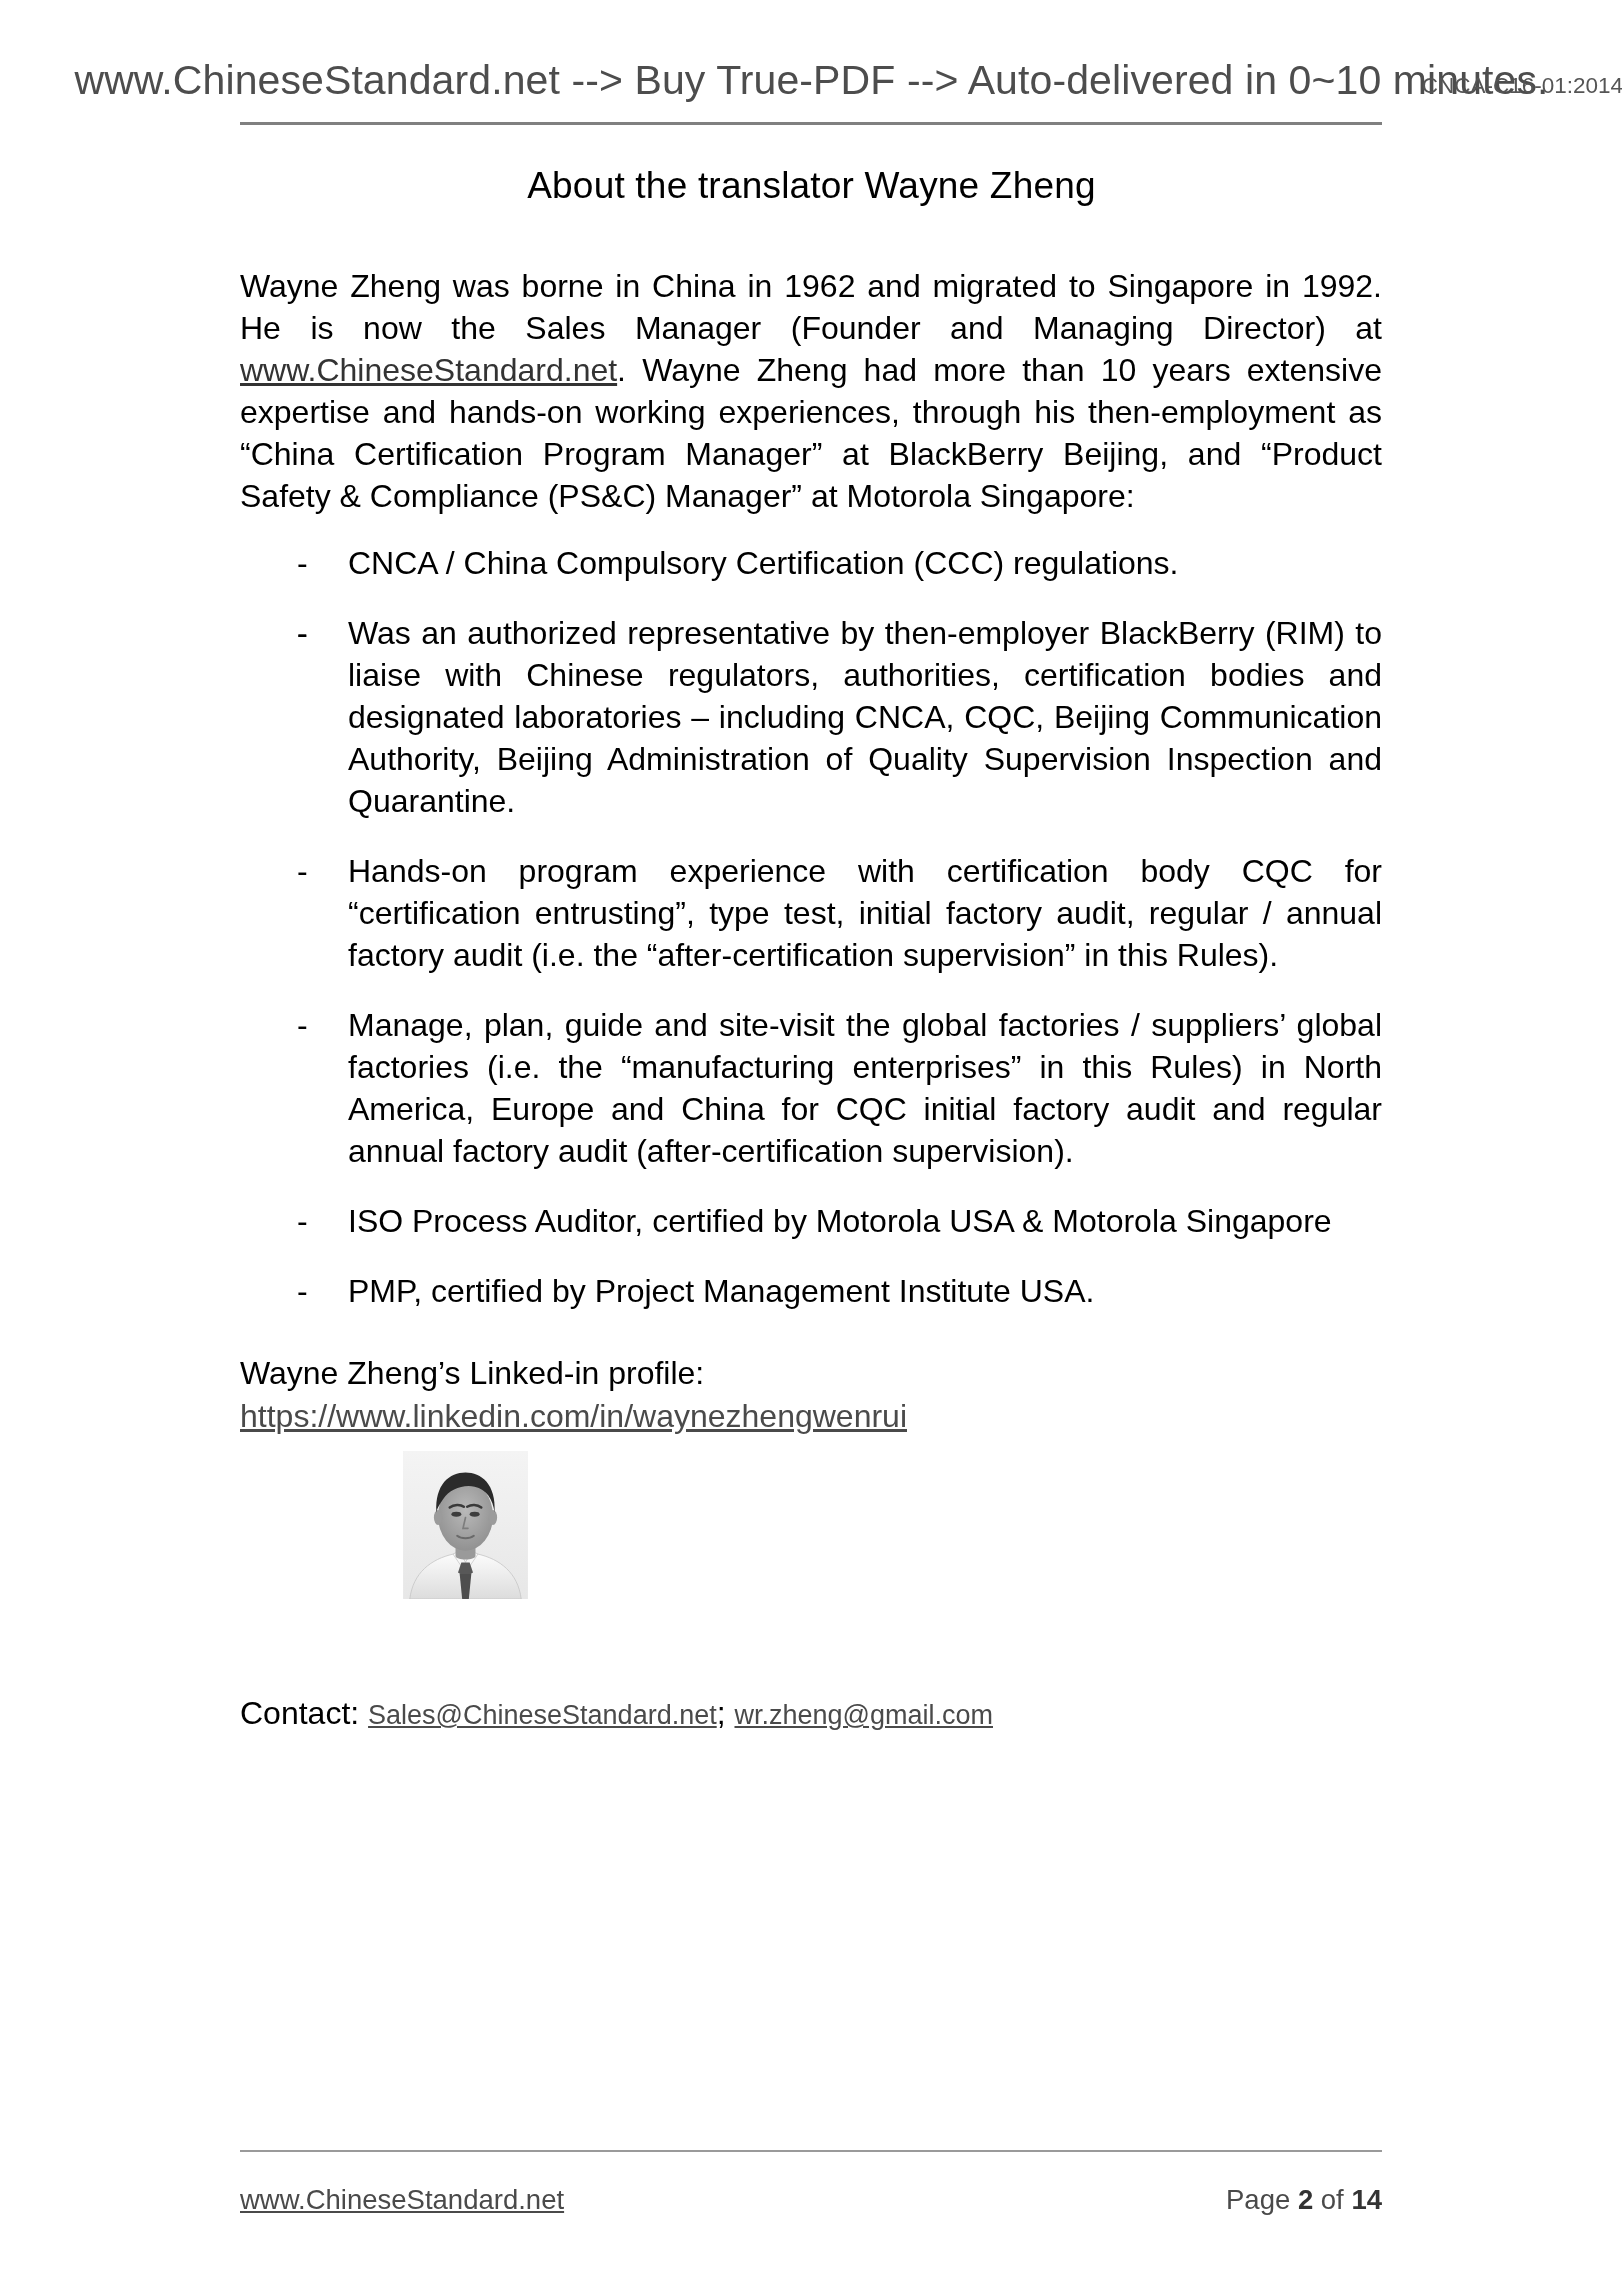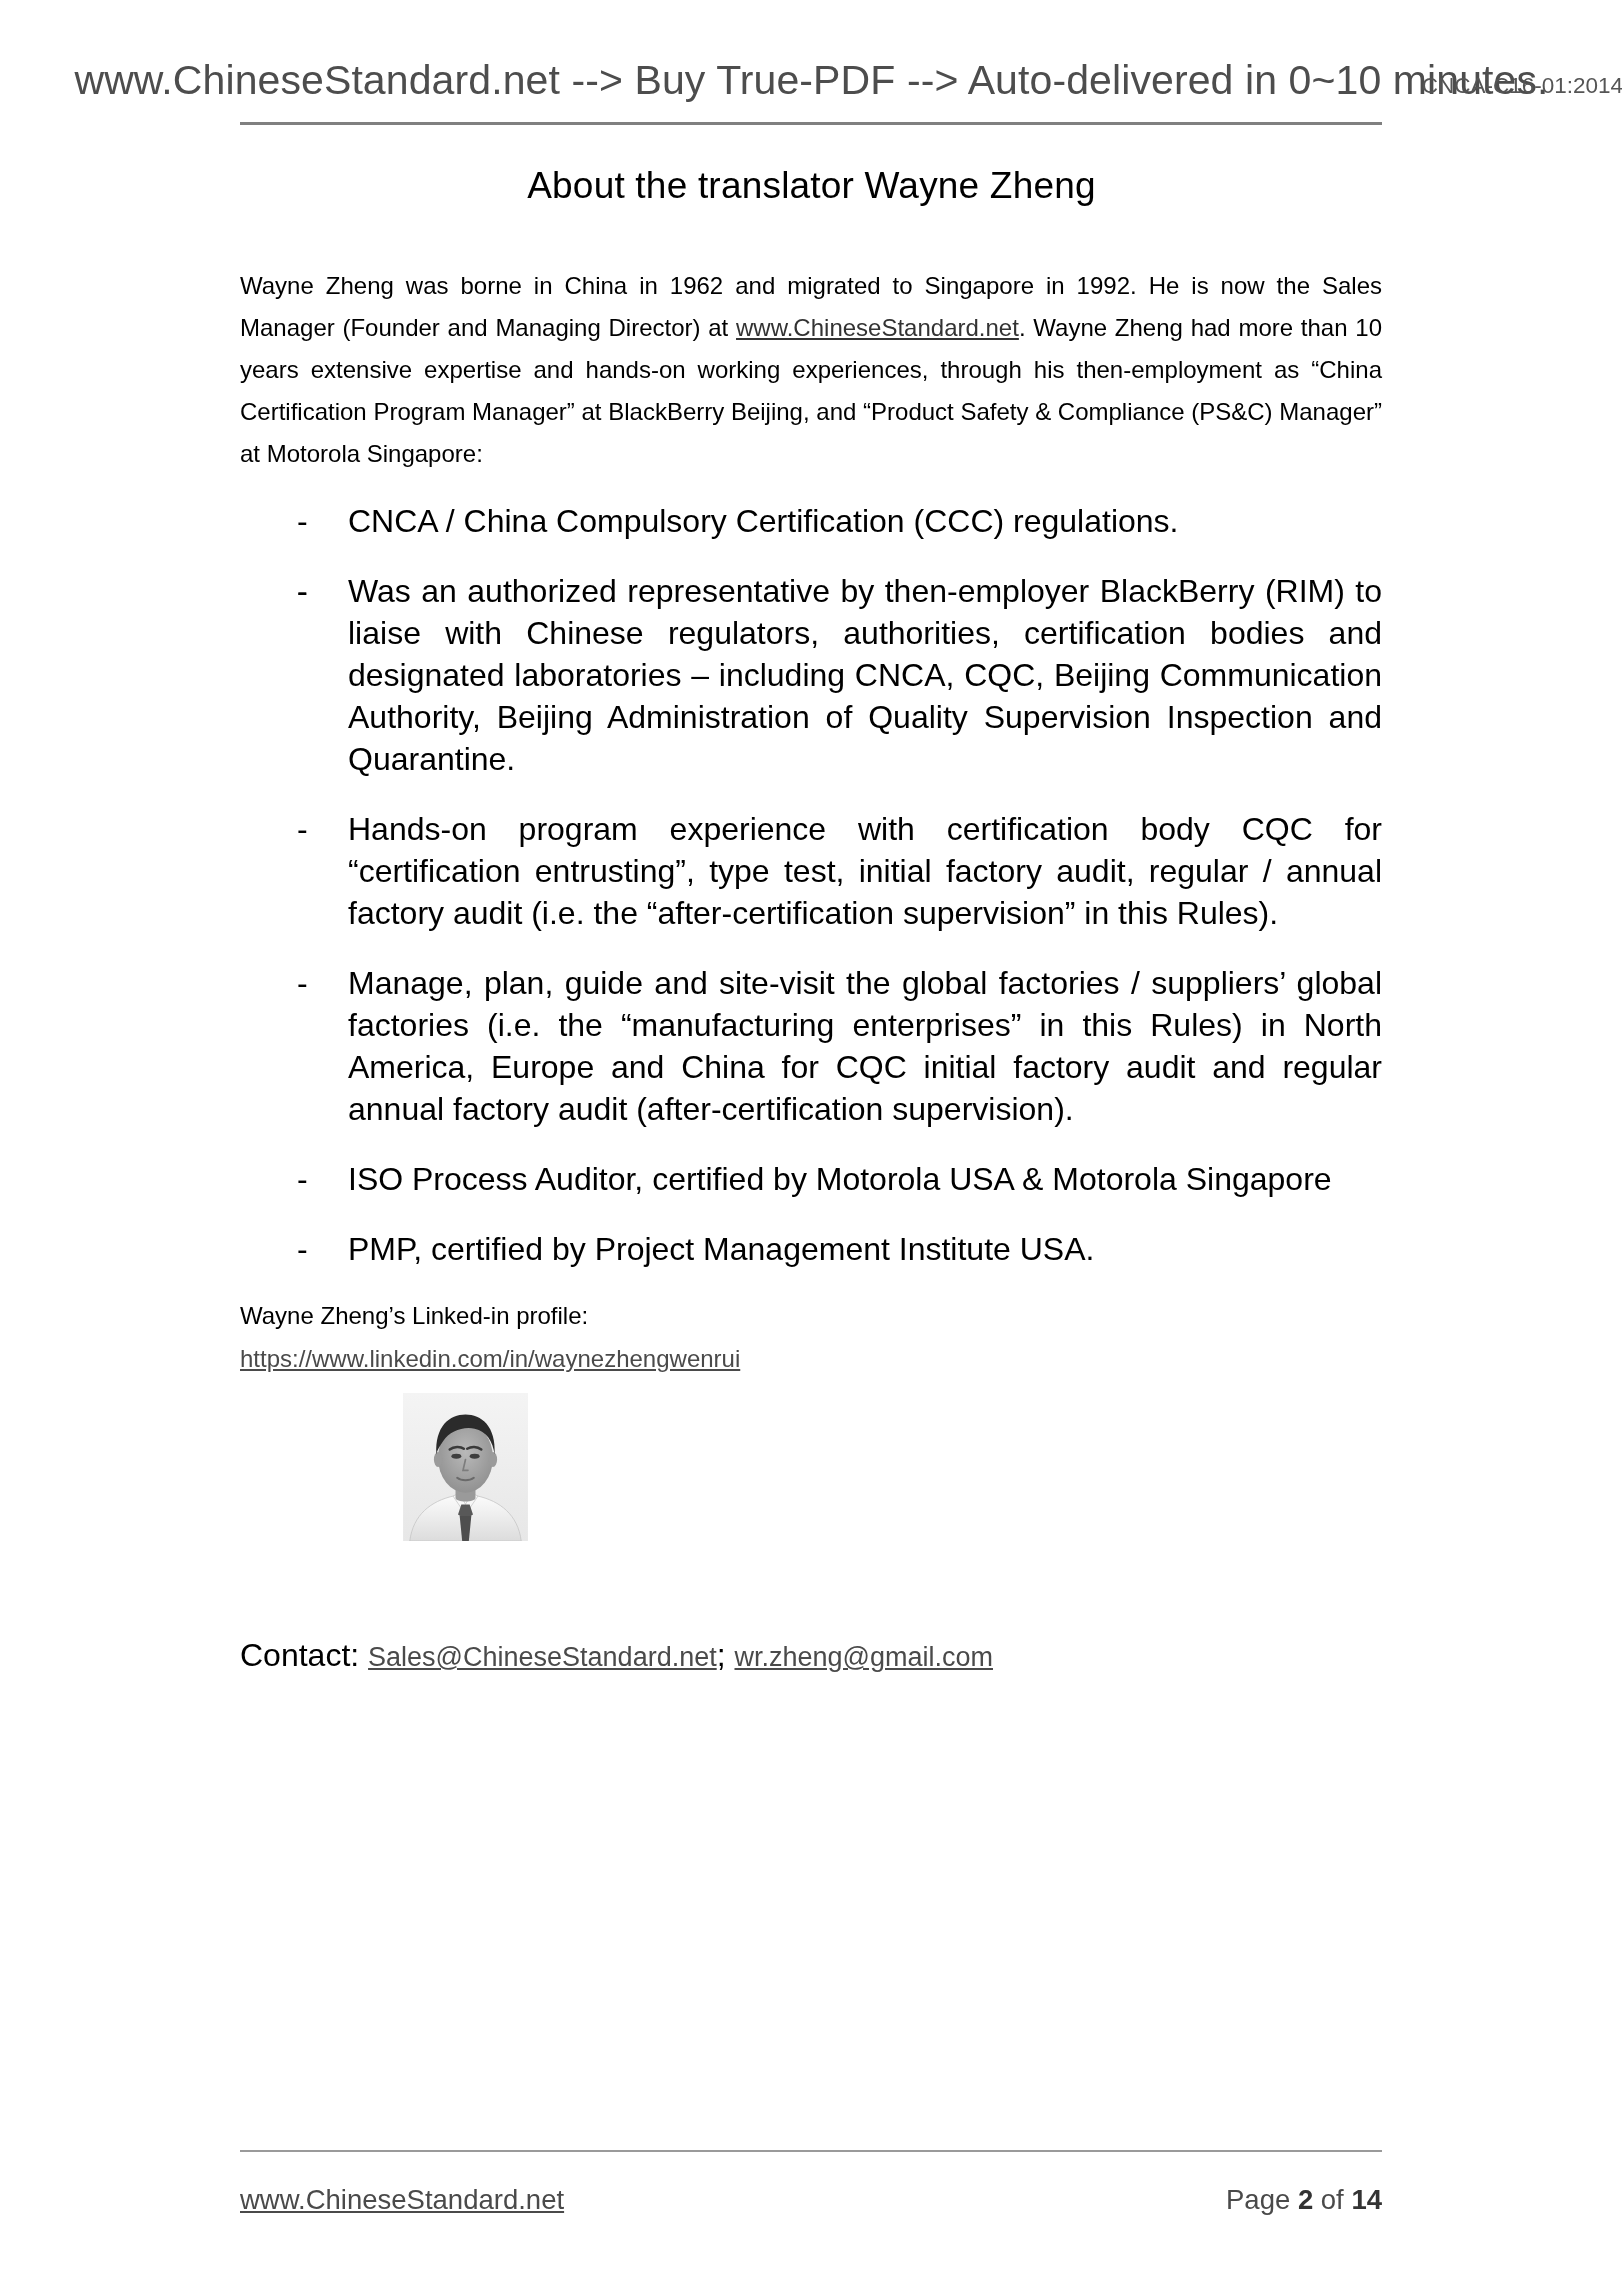--- a/index.html
+++ b/index.html
@@ -74,21 +74,21 @@
 
   
   .content {
     position: absolute;
     left: 240px;
     top: 265px;
     width: 1142px;
   }
   p.para {
     margin: 0 0 0 0;
-    font-size: 24px;
+    font-size: 32px;
     line-height: 42px;
     text-align: justify;
     text-justify: inter-word;
     color: #000000;
   }
 
   .link {
     color: #333333;
     text-decoration: underline;
   }
@@ -119,22 +119,22 @@
     top: 0;
     width: 25px;
     font-size: 32px;
     line-height: 42px;
     text-align: left;
   }
   .bullets li.short { text-align: left; }
 
   
   .linkedin-block {
-    margin-top: 24px;
-    font-size: 24px;
+    margin-top: 40px;
+    font-size: 32px;
     line-height: 43px;
   }
 
   
   .photo-wrap {
     margin-top: 13.3px;
     padding-left: 163px;
   }
   .photo {
     position: relative;

